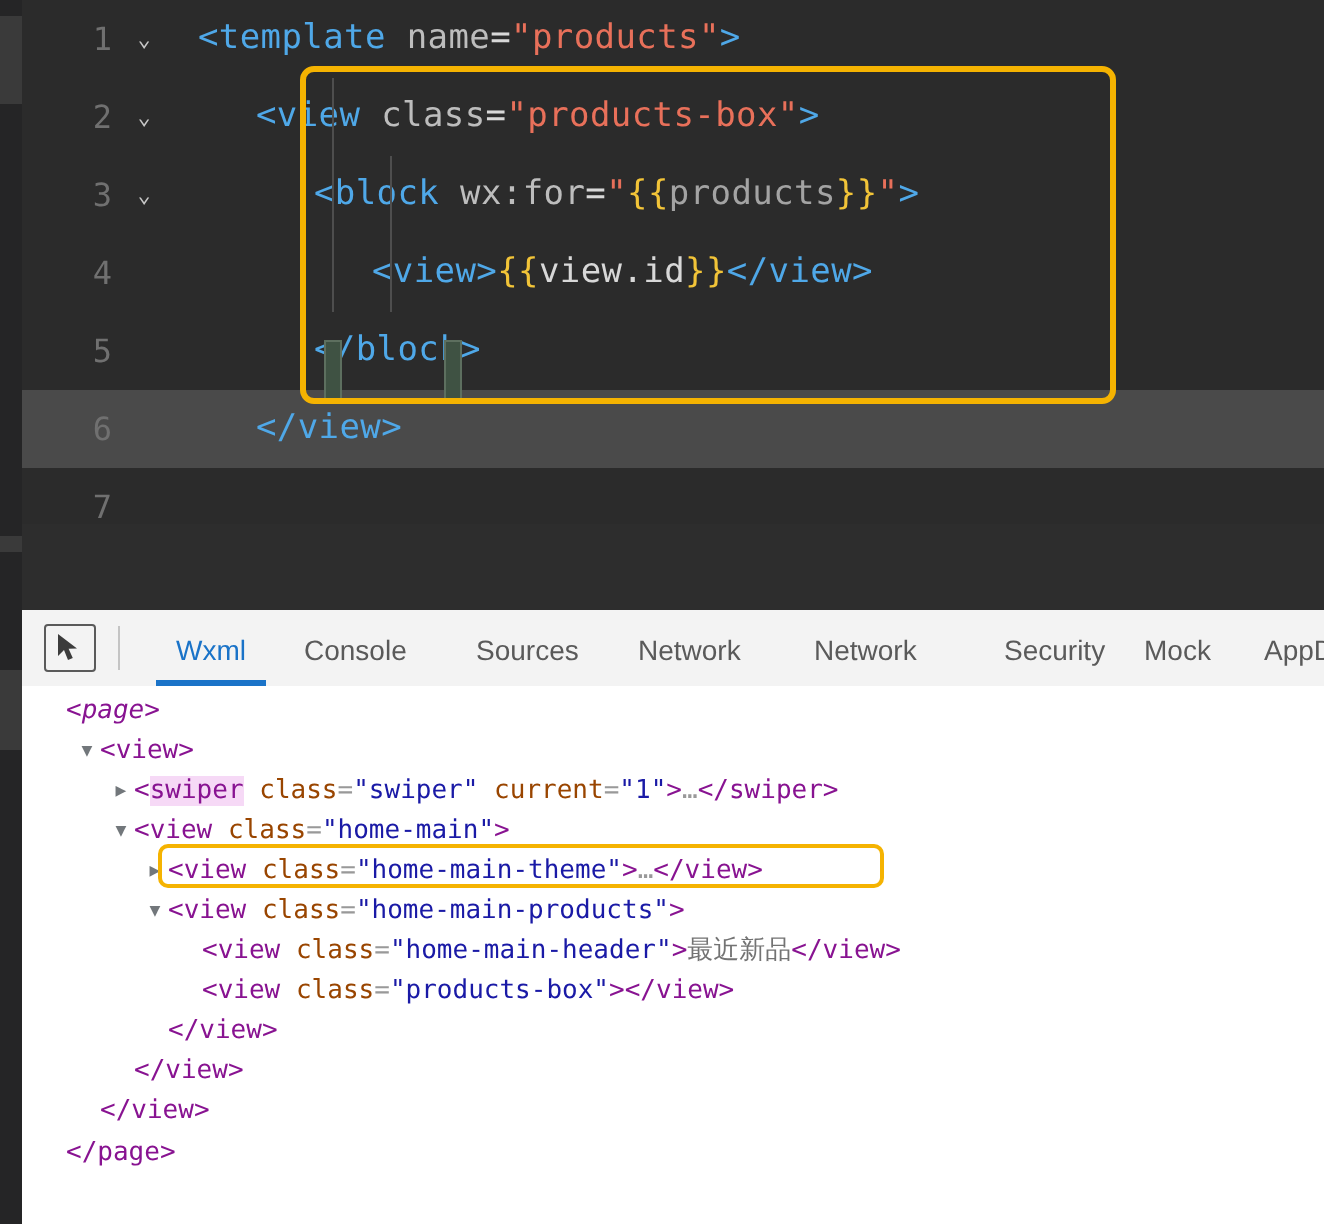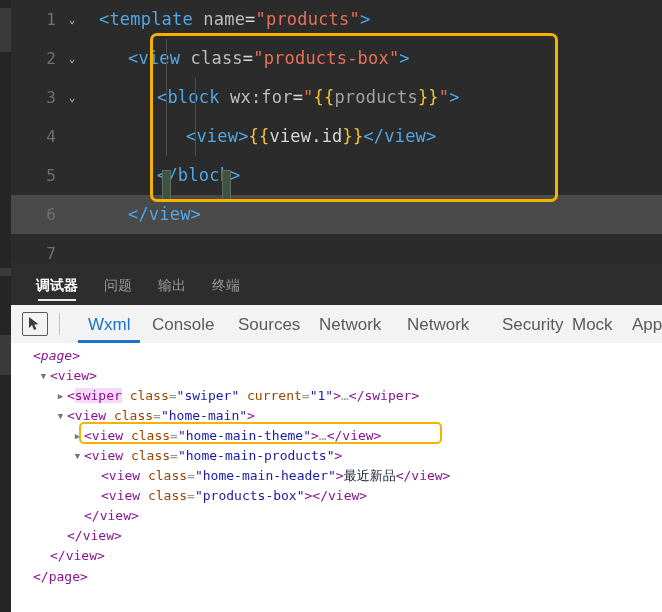--- a/index.html
+++ b/index.html
@@ -71,21 +71,21 @@
     background:#f3f3f3;border-bottom:1px solid #d6d6d6;
   }
   .insp-icon{
     position:absolute;left:11px;top:7px;width:26px;height:24px;
     border:1.6px solid #5a5a5a;border-radius:2px;box-sizing:border-box;
   }
   .insp-icon svg{position:absolute;left:5px;top:3px;}
   .insp-div{position:absolute;left:48px;top:8px;width:1px;height:22px;background:#c4c4c4;}
   .ptab{
     position:absolute;top:0;height:38px;line-height:40px;
-    font-size:17px;color:#5a5a5a;
+    font-size:14px;color:#5a5a5a;
     font-family:"Liberation Sans","DejaVu Sans",sans-serif;cursor:default;
   }
   .ptab.active{color:#1a73c8;}
   .ptab.active::after{
     content:"";position:absolute;left:-10px;right:-10px;bottom:0;height:3px;background:#1a73c8;
   }
 
   
   .dom{
     position:absolute;left:0;top:81px;right:0;bottom:0;background:#ffffff;
@@ -98,21 +98,21 @@
   }
   .tri{
     position:absolute;width:11px;height:20px;line-height:20px;
     color:#72777b;font-size:9px;text-align:center;
   }
   .dom-txt{position:absolute;}
   .d-pk{color:#881391;}
   .d-at{color:#994500;}
   .d-vl{color:#1a1aa6;}
   .d-gy{color:#999999;}
-  .d-tx{color:#0f172a;}
+  .d-tx{color:#737373;}
   .d-hl{background:#f6d9f6;}
 
   .dom-box{
     position:absolute;border:2.5px solid #f5b301;border-radius:5px;
     box-sizing:border-box;pointer-events:none;
   }
 </style>
 </head>
 <body>
 
@@ -161,26 +161,20 @@
       </div>
 
     <div class="sel-mark" style="left:151px;top:170px;width:9px;height:30px;"></div>
     <div class="sel-mark" style="left:211px;top:170px;width:9px;height:30px;"></div>
 
     <div class="code-box" style="left:139px;top:33px;width:408px;height:169px;"></div>
   </div>
 
   <div class="dev">
 
-    <div class="dev-tabs">
-        <div class="dev-tab active" style="left: 25px;">调试器</div>
-        <div class="dev-tab" style="left: 93px;">问题</div>
-        <div class="dev-tab" style="left: 147px;">输出</div>
-        <div class="dev-tab" style="left: 201px;">终端</div>
-      </div>
 
     <div class="insp-bar">
       <div class="insp-icon">
         <svg width="14" height="16" viewBox="0 0 14 16">
           <path d="M1 1 L1 12 L4 9 L6 14 L8.4 13 L6.3 8.4 L10.5 8.3 Z" fill="#3c3c3c"></path>
         </svg>
       </div>
       <div class="insp-div"></div>
       <div id="dev-tabs-holder">
           <div class="ptab active" style="left: 77px;">Wxml</div>

